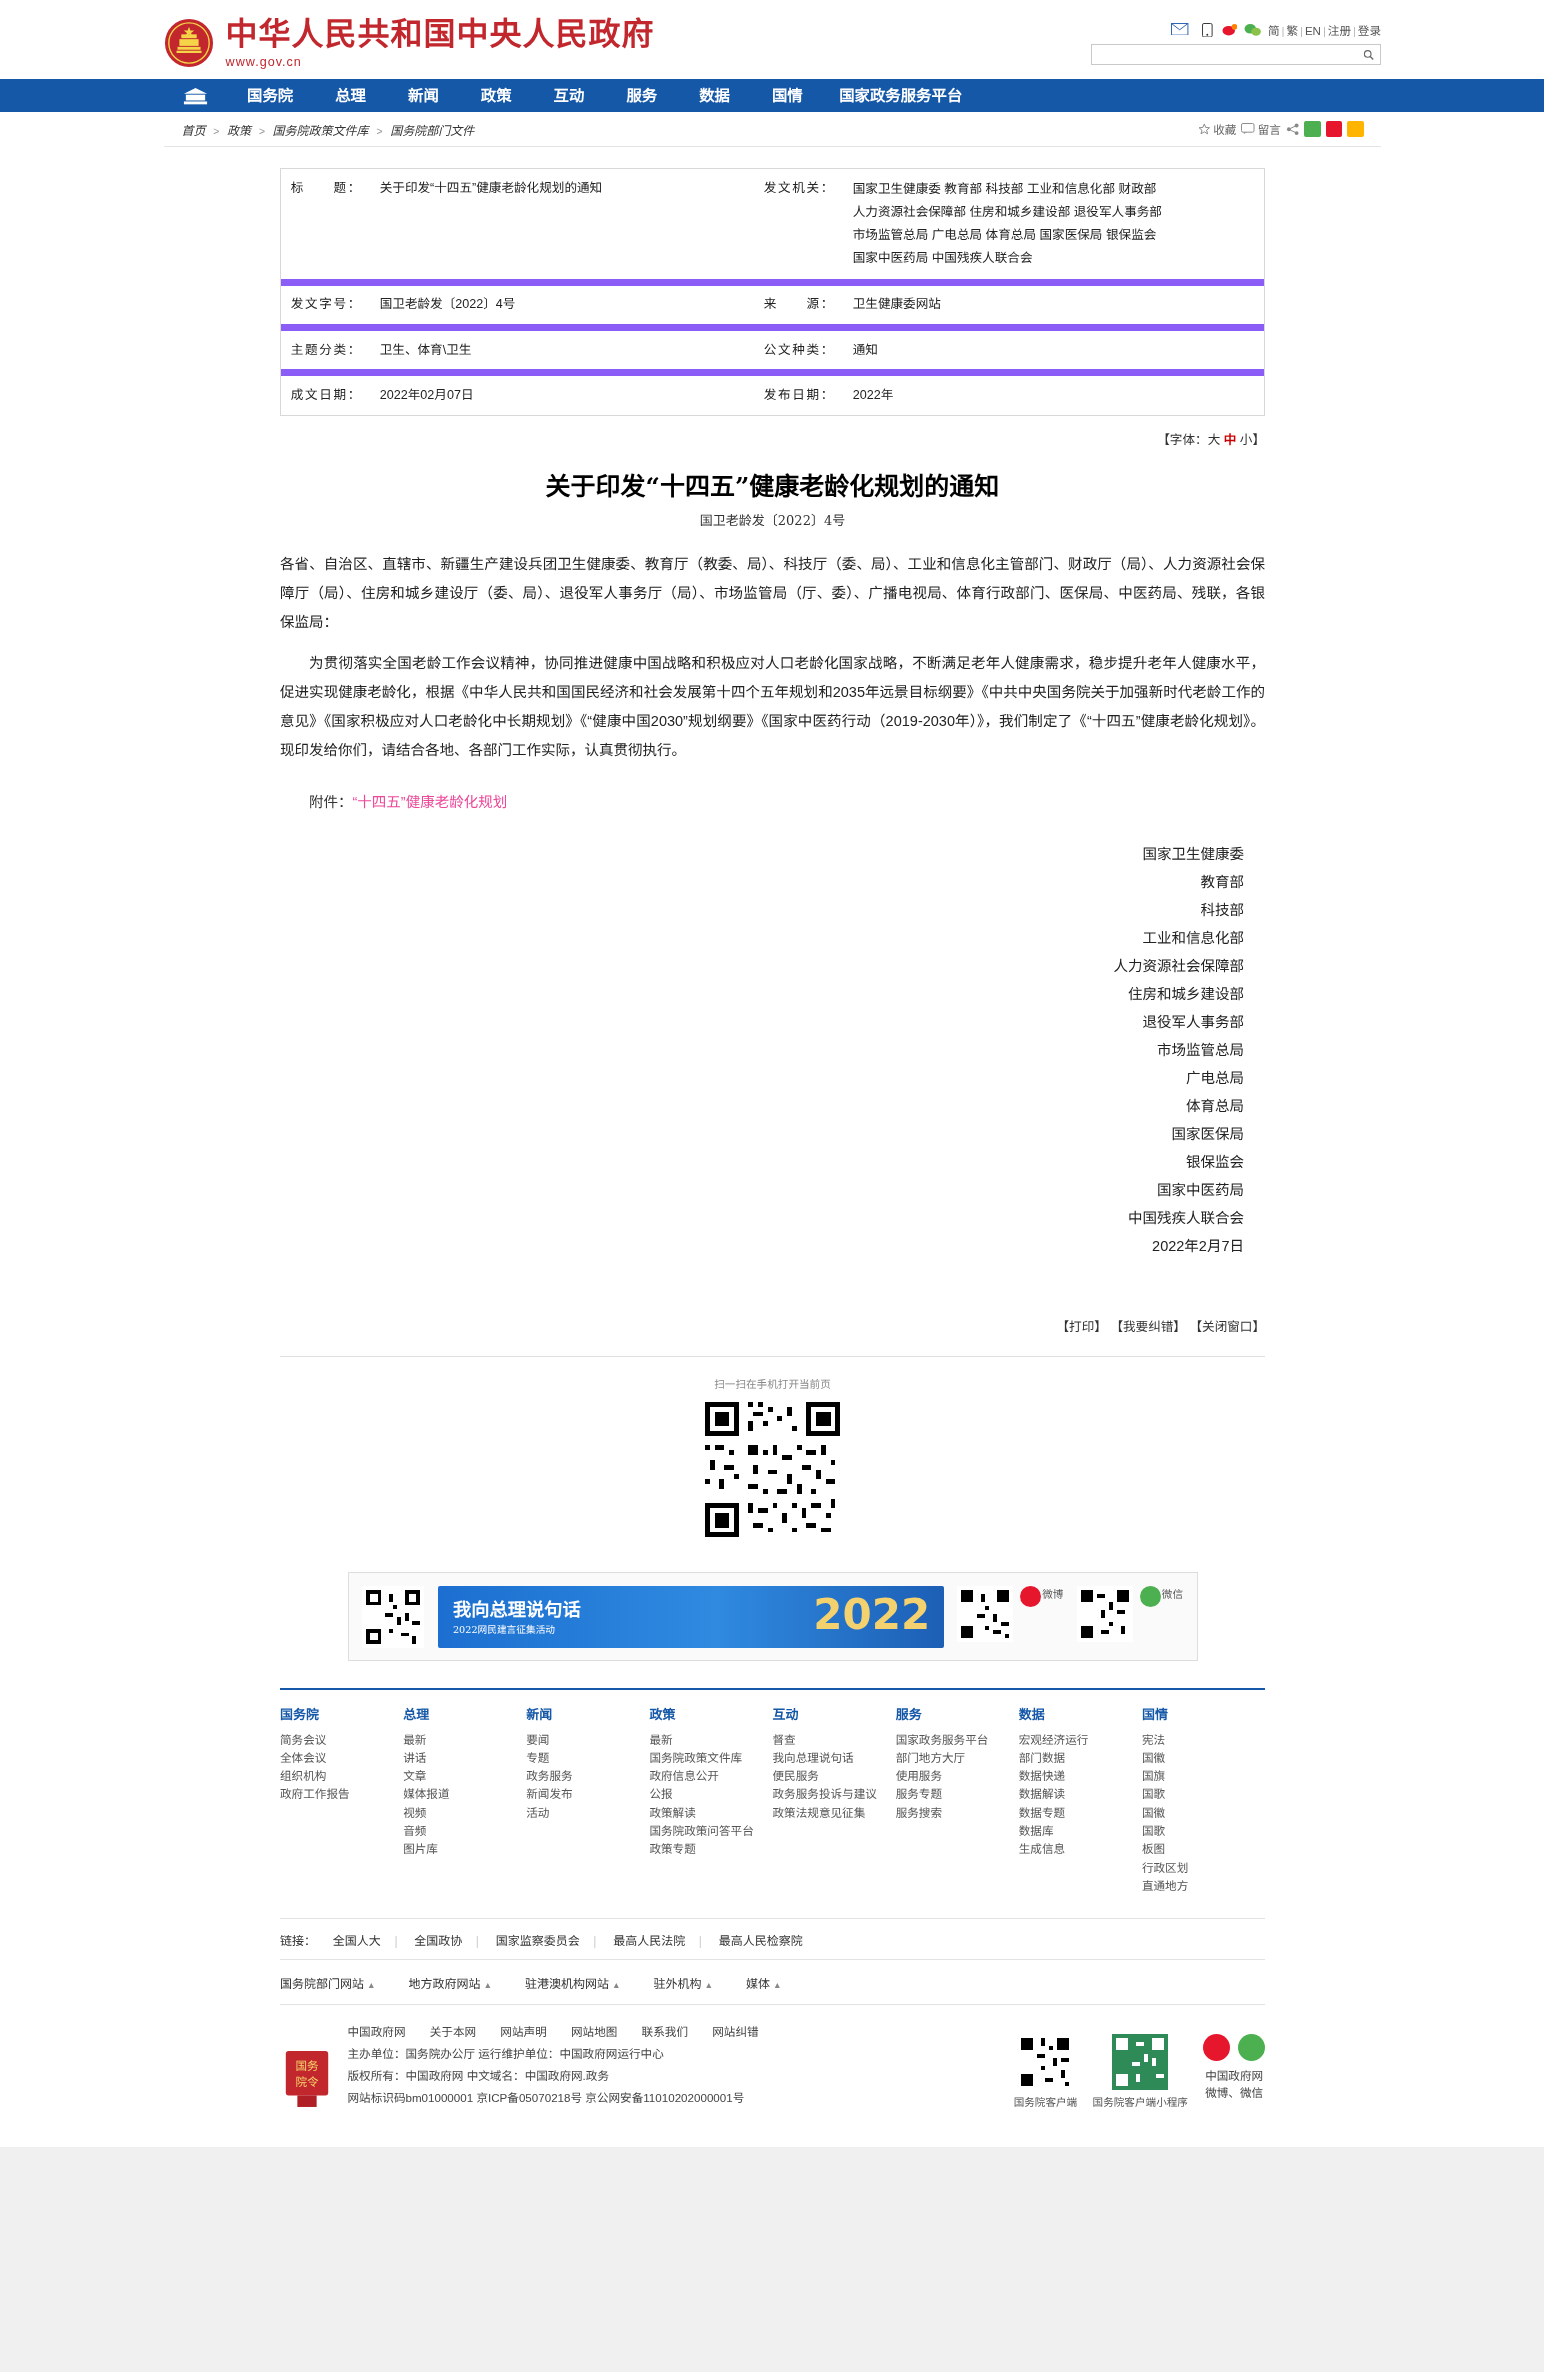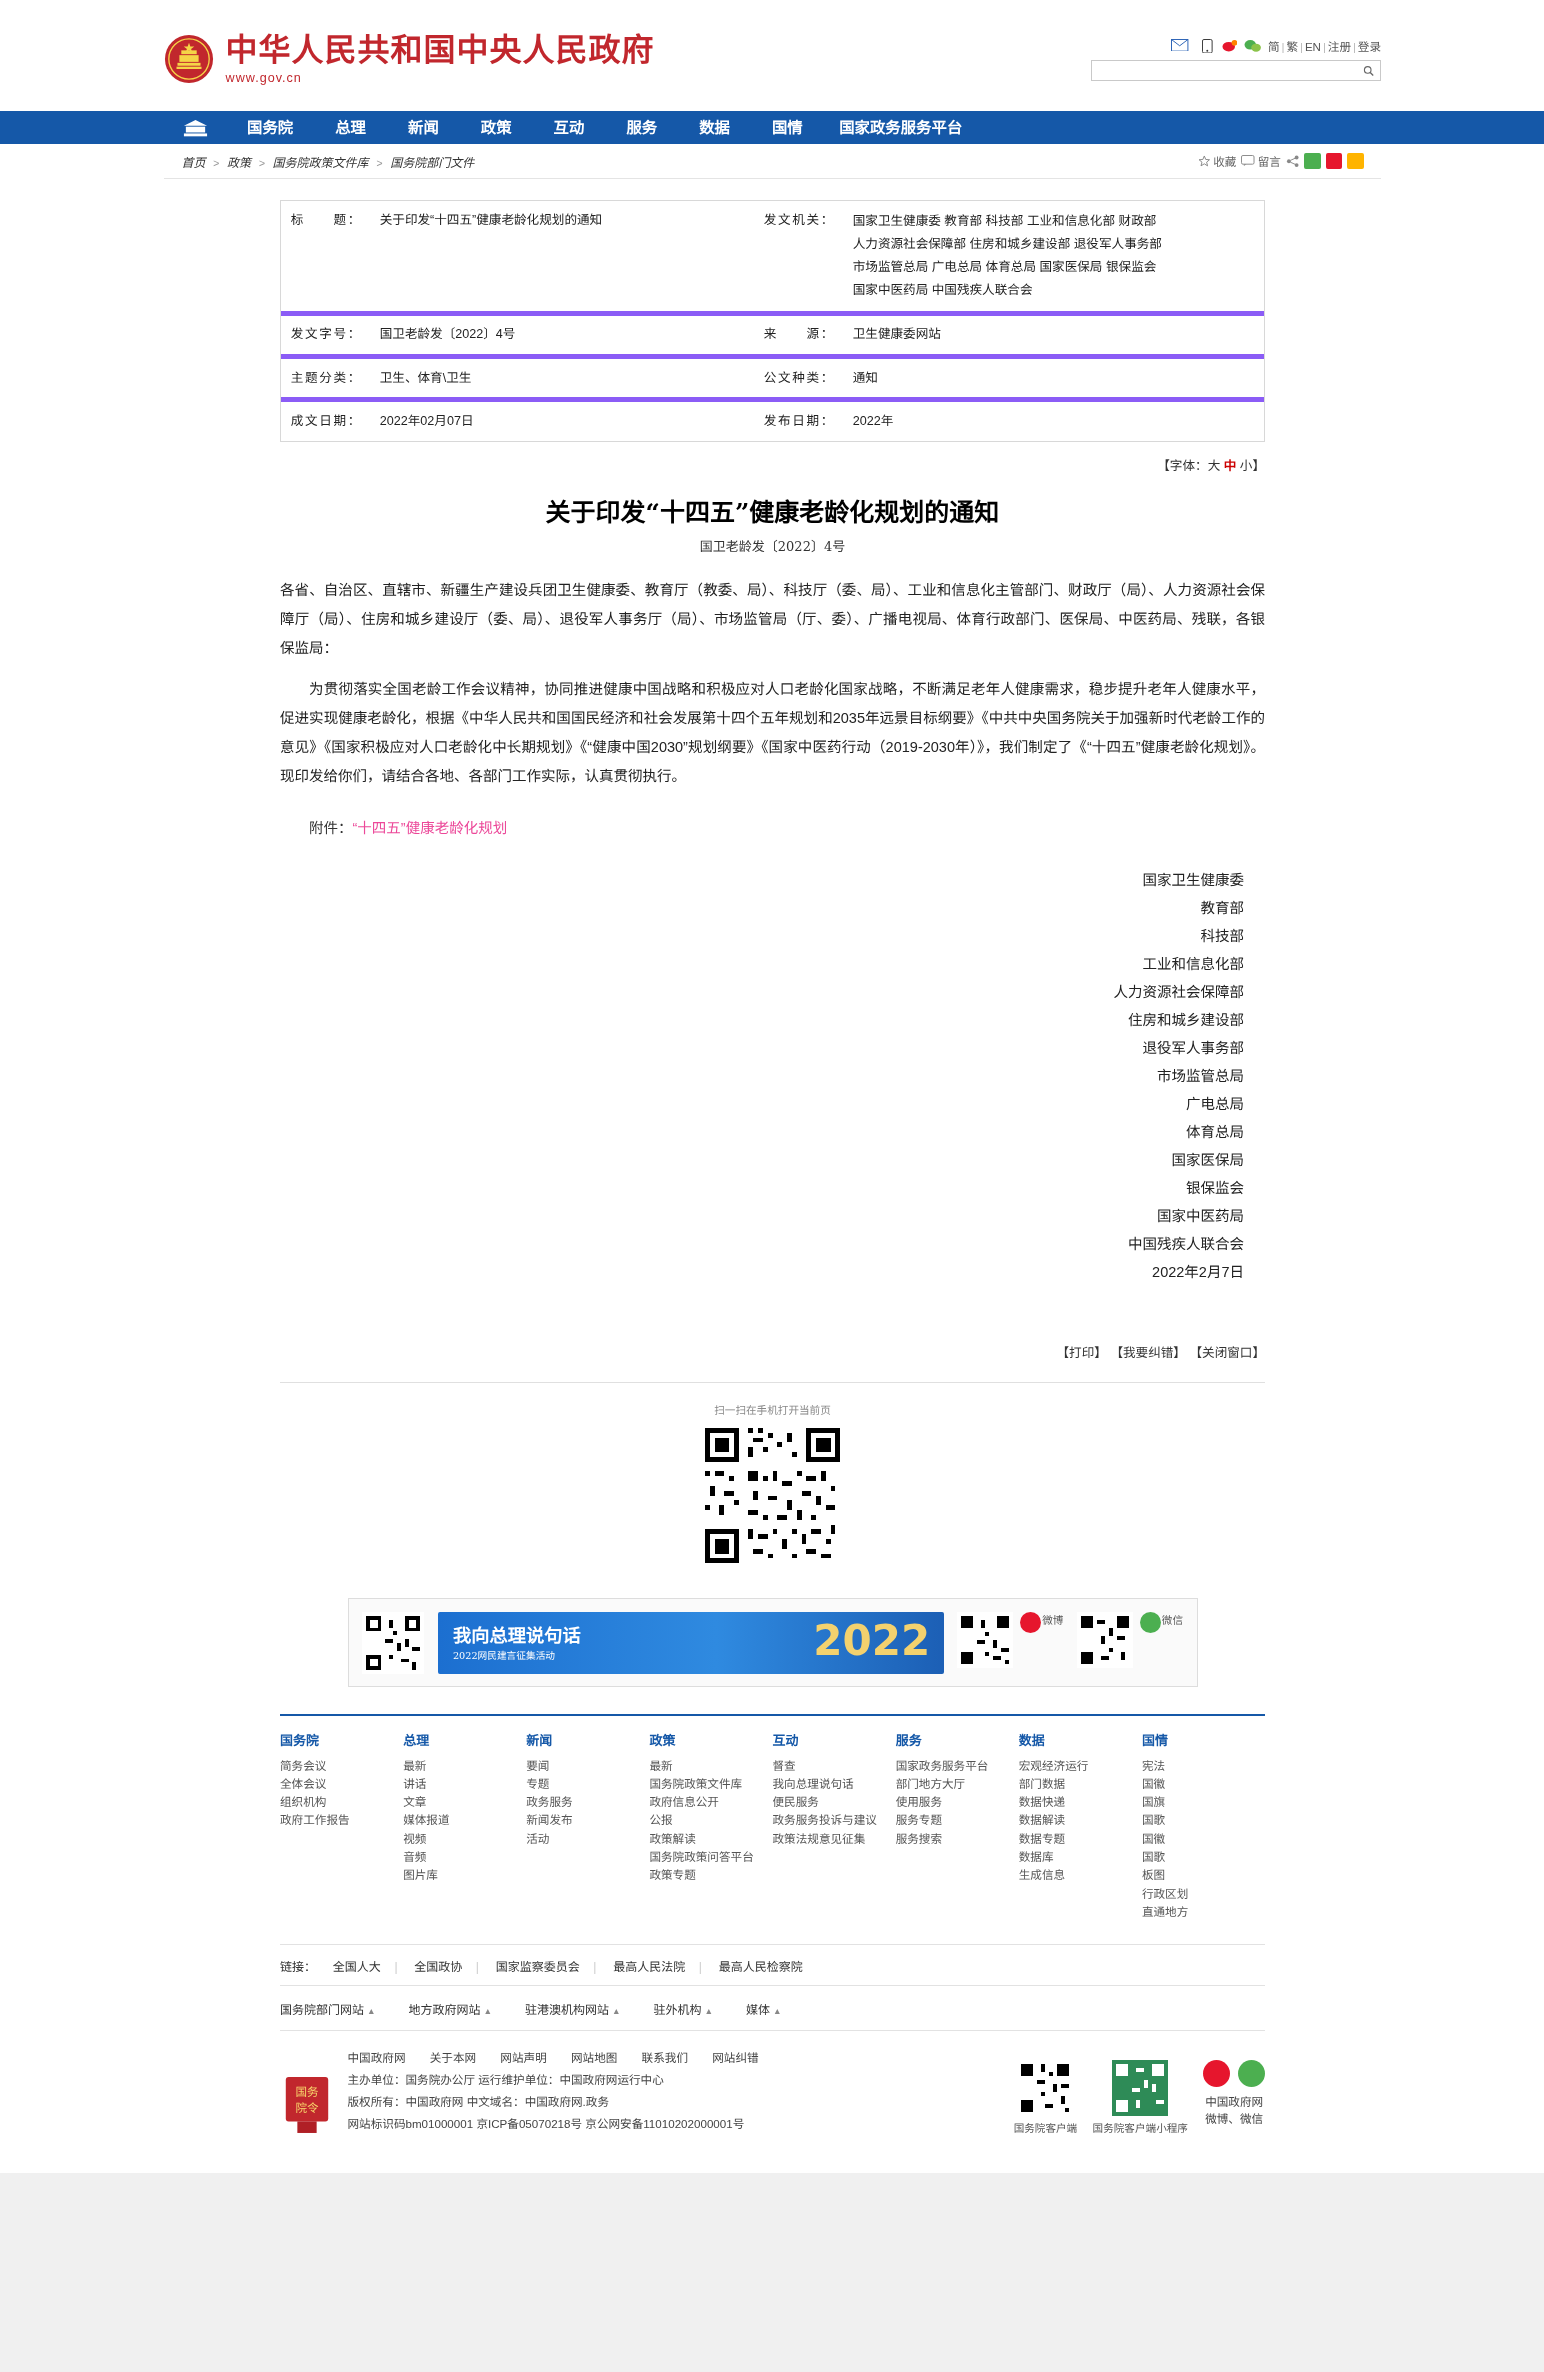--- a/index.html
+++ b/index.html
@@ -9,21 +9,21 @@
     width:1545px;
     background:#f0f0f0;
     font-family:"Liberation Sans", sans-serif;
     font-size:12.6px;
     color:#333;
   }
   .page { width:1545px; margin:0 auto; background:#fff; }
 
   
   .topbar { width:100%; background:#fff; padding:17.4px 0 9.7px 0; }
-  .topbar-inner { width:1217px; margin:16px auto; display:flex; align-items:center; }
+  .topbar-inner { width:1217px; margin:0 auto; display:flex; align-items:center; }
   .emblem { width:50px; height:50px; margin-right:11.6px; flex:0 0 auto; }
   .emblem svg { display:block; }
   .site-title { color:#c1272d; font-size:32px; font-weight:bold; letter-spacing:1px;
                 font-family:"DejaVu Serif", serif; line-height:1.1; }
   .site-url { color:#c1272d; font-size:12.6px; letter-spacing:1px; margin-top:2.9px; }
   .topbar-right { margin-left:auto; text-align:right; }
   .tb-icons { display:flex; align-items:center; justify-content:flex-end; gap:6.8px; font-size:11.6px; color:#666; }
   .tb-icons .ic { width:17.4px; height:13.5px; display:inline-block; }
   .tb-links { font-size:11.6px; color:#555; }
   .tb-links a { color:#555; text-decoration:none; }
@@ -51,21 +51,21 @@
   .crumbs { font-size:12px; color:#333;font-style:italic; }
   .crumbs a { color:#333; text-decoration:none; }
   .crumbs .arrow { color:#999; margin:0 7.7px; font-size:10.6px; }
   .crumb-tools { margin-left:auto; display:flex; align-items:center; gap:5px; font-size:11.6px; color:#666; }
   .tool { display:flex; align-items:center; gap:2.9px; }
   .sq { width:16.4px; height:16.4px; border-radius:1.9px; display:inline-block; }
 
   
   .meta { width:985px; margin:21px auto 0 auto; border:1px solid #d8d8d8; }
   .meta table { width:100%; border-collapse:collapse; }
-  .meta td { border-bottom:5px solid #8b5cf6; padding:8.7px 9.7px; font-size:12.6px;
+  .meta td { border-bottom:7px solid #8b5cf6; padding:8.7px 9.7px; font-size:12.6px;
              color:#222; vertical-align:top; line-height:21px; }
   .meta tr:last-child td { border-bottom:0; }
   .meta td.lbl { width:89px; text-align:justify; text-align-last:justify; color:#222; white-space:nowrap; }
   .meta td.val { width:384px; }
   .meta td.lbl2 { width:89px; white-space:nowrap; text-align:justify; text-align-last:justify; }
   .meta .orgs { line-height:23px; }
 
   
   .fontline { width:985px; margin:13.5px auto 0 auto; text-align:right; font-size:12.6px; color:#333; }
   .fontline .big { color:#333; }

